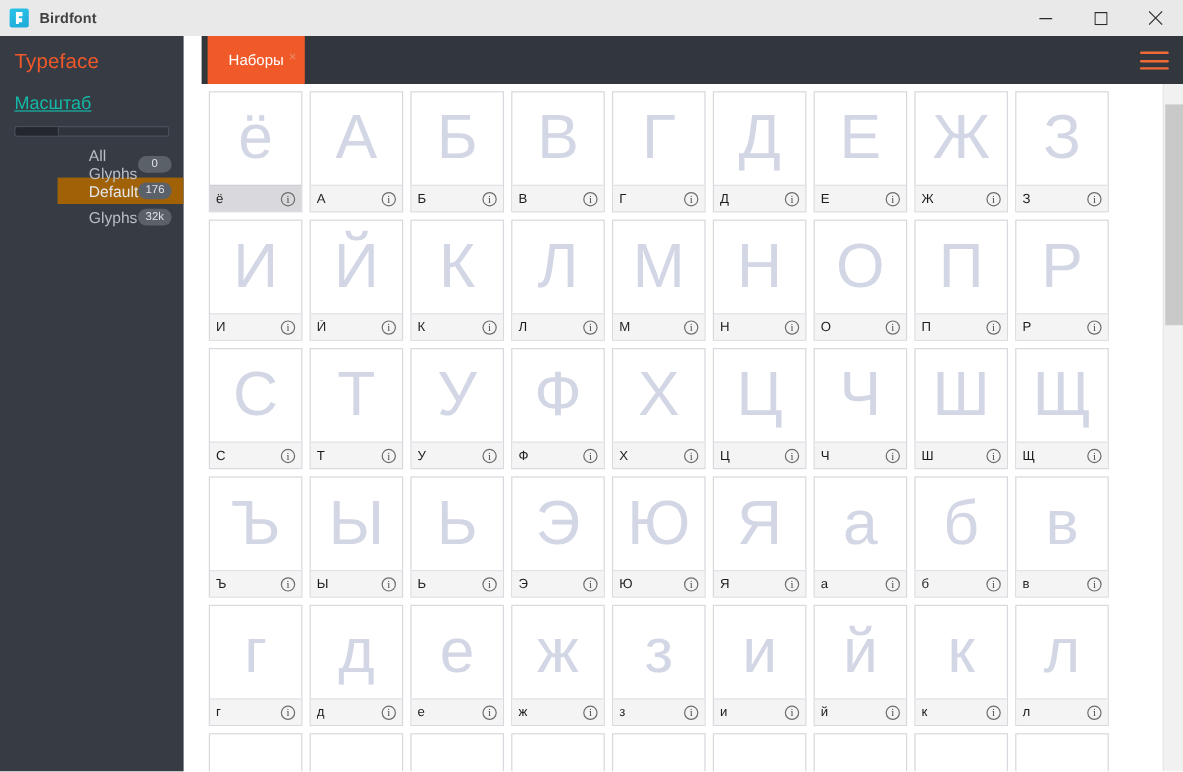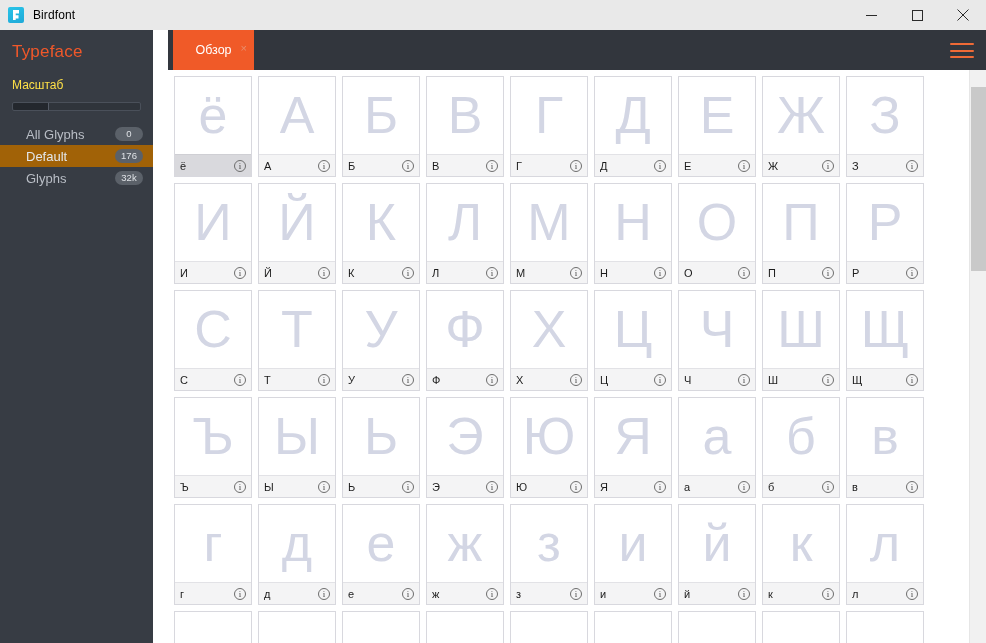--- a/index.html
+++ b/index.html
@@ -25,22 +25,23 @@
     position: relative; flex: 0 0 auto;
   }
   .app-icon::before {
     content: ""; position: absolute;
     left: 5px; top: 3px; width: 6px; height: 10px;
     background: #ffffff;
     clip-path: polygon(0 0, 100% 0, 100% 35%, 45% 35%, 45% 52%, 92% 52%, 92% 85%, 45% 85%, 45% 100%, 0 100%);
   }
   .app-title {
     margin-left: 9px;
-    font-size: 12px; color: #000000;
+    font-size: 12px; color: #404040;
     letter-spacing: .1px;
+    font-weight: bold;
   }
   .win-controls {
     margin-left: auto; display: flex; height: 30px;
   }
   .win-btn {
     width: 46px; height: 30px;
     display: flex; align-items: center; justify-content: center;
     color: #2b2b2b;
   }
   .win-btn svg { display: block; }
@@ -52,40 +53,41 @@
     background: #373c44;
     overflow: hidden;
   }
   .sidebar-title {
     color: #f0582a;
     font-size: 17px;
     padding: 12px 0 0 12px;
     letter-spacing: .2px;
   }
   .sidebar-section-label {
-    color: #fde047;
-    font-size: 12px;
+    color: #14b8a6;
+    font-size: 15px;
     padding: 16px 0 0 12px;
+    text-decoration: underline;
   }
   .zoom-slider {
     position: relative;
     margin: 10px 12px 0 12px;
     height: 9px;
     background: #2f343b;
     border: 1px solid #4a505a;
     border-radius: 2px;
   }
   .zoom-slider .fill {
     position: absolute; left: 0; top: 0; bottom: 0;
     width: 28%;
     background: #23272d;
     border-right: 1px solid #555b66;
     border-radius: 2px 0 0 2px;
   }
-  .set-list { margin-top: 12px; }
+  .set-list { margin-top: 12px; padding-left: 48px; }
   .set-item {
     height: 22px;
     display: flex; align-items: center;
     padding: 0 10px 0 26px;
     color: #b9bec6;
     font-size: 13px;
   }
   .set-item.selected {
     background: #a16207;
     color: #e3e6ea;
@@ -251,21 +253,21 @@
       </div>
       <div class="set-item">
         <span class="set-label">Glyphs</span>
         <span class="set-badge">32k</span>
       </div>
     </div>
 </div>
 
 <div class="toolbar">
   <div class="tab">
-    <span>Обзор</span>
+    <span>Наборы</span>
     <span class="tab-close">×</span>
   </div>
   <div class="hamburger">
     <span></span>
     <span></span>
     <span></span>
   </div>
 </div>
 
 <div class="content">

